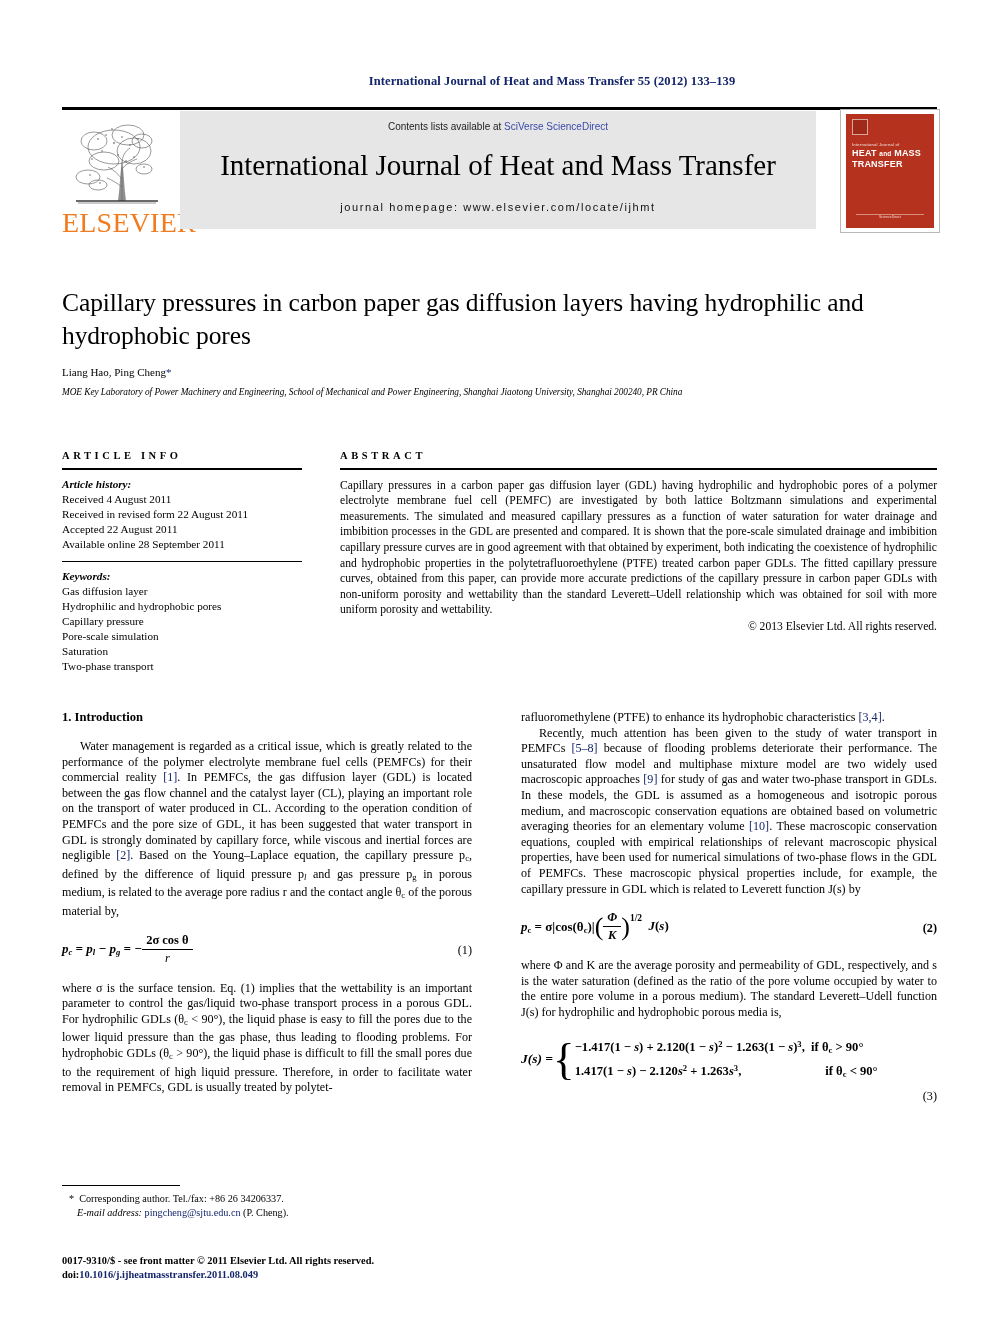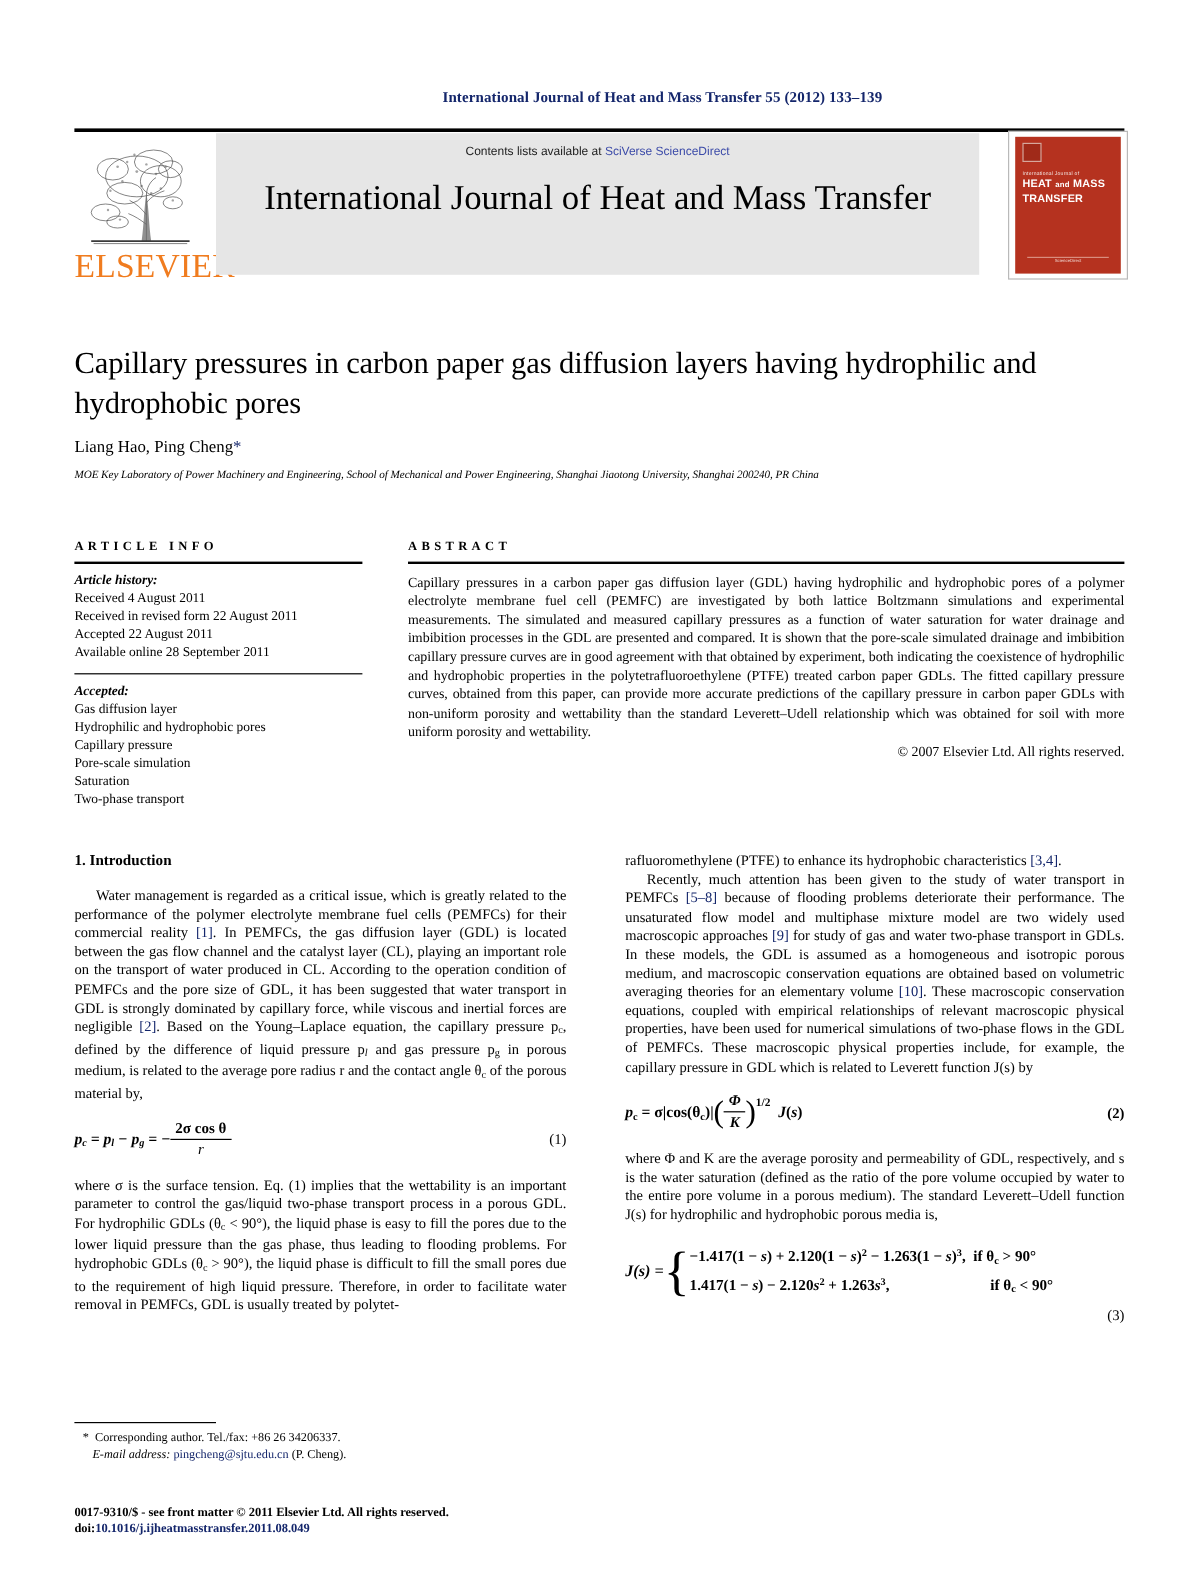--- a/index.html
+++ b/index.html
@@ -184,21 +184,21 @@
     font-size: 25.5px;
     line-height: 33px;
     color: #000;
     margin: 0;
     font-weight: normal;
     letter-spacing: -0.1px;
   }
   .authors {
     margin-top: 14px;
     font-family: "Liberation Serif", serif;
-    font-size: 14px;
+    font-size: 11px;
     color: #000;
   }
   .authors .star { color: #14266b; }
   .affiliation {
     margin-top: 9px;
     font-family: "Liberation Serif", serif;
     font-style: italic;
     font-size: 9.3px;
     color: #000;
     letter-spacing: -0.05px;
@@ -455,20 +455,21 @@
         </svg>
       </div>
       <div class="elsevier-word">ELSEVIER</div>
     </div>
 
     <div class="journal-band">
       <div class="contents-line">
         <span>Contents lists available at </span><span class="sd-link">SciVerse ScienceDirect</span>
       </div>
       <div class="journal-title-big">International Journal of Heat and Mass Transfer</div>
+      <div class="homepage-line">journal homepage: www.elsevier.com/locate/ijhmt</div>
     </div>
 
     <div class="cover-thumb">
       <div class="cover-inner">
         <div class="cover-elsev"></div>
         <div class="cover-smalltxt">International Journal of</div>
         <div class="cover-bigtxt">
           <span>HEAT</span>
           <span class="small-and">and</span>
           <span>MASS</span><br>
@@ -494,35 +495,35 @@
     <div class="hr-thick"></div>
     <div class="info-body">
       <span class="it">Article history:</span><br>
       <span>Received 4 August 2011</span><br>
       <span>Received in revised form 22 August 2011</span><br>
       <span>Accepted 22 August 2011</span><br>
       <span>Available online 28 September 2011</span>
     </div>
     <div class="hr-thin"></div>
     <div class="info-body">
-      <span class="it">Accepted:</span><br>
+      <span class="it">Keywords:</span><br>
       <span>Gas diffusion layer</span><br>
       <span>Hydrophilic and hydrophobic pores</span><br>
       <span>Capillary pressure</span><br>
       <span>Pore-scale simulation</span><br>
       <span>Saturation</span><br>
       <span>Two-phase transport</span>
     </div>
   </div>
 
   <div class="abs-col">
     <div class="sec-head">ABSTRACT</div>
     <div class="hr-thick"></div>
     <div class="abs-body">Capillary pressures in a carbon paper gas diffusion layer (GDL) having hydrophilic and hydrophobic pores of a polymer electrolyte membrane fuel cell (PEMFC) are investigated by both lattice Boltzmann simulations and experimental measurements. The simulated and measured capillary pressures as a function of water saturation for water drainage and imbibition processes in the GDL are presented and compared. It is shown that the pore-scale simulated drainage and imbibition capillary pressure curves are in good agreement with that obtained by experiment, both indicating the coexistence of hydrophilic and hydrophobic properties in the polytetrafluoroethylene (PTFE) treated carbon paper GDLs. The fitted capillary pressure curves, obtained from this paper, can provide more accurate predictions of the capillary pressure in carbon paper GDLs with non-uniform porosity and wettability than the standard Leverett–Udell relationship which was obtained for soil with more uniform porosity and wettability.</div>
-    <div class="copyright">© 2007 Elsevier Ltd. All rights reserved.</div>
+    <div class="copyright">© 2013 Elsevier Ltd. All rights reserved.</div>
   </div>
 
   <div class="body-left">
     <h2 class="sub">1. Introduction</h2>
 
     <p class="txt indent"><span>Water management is regarded as a critical issue, which is greatly related to the performance of the polymer electrolyte membrane fuel cells (PEMFCs) for their commercial reality </span><span class="ref">[1]</span><span>. In PEMFCs, the gas diffusion layer (GDL) is located between the gas flow channel and the catalyst layer (CL), playing an important role on the transport of water produced in CL. According to the operation condition of PEMFCs and the pore size of GDL, it has been suggested that water transport in GDL is strongly dominated by capillary force, while viscous and inertial forces are negligible </span><span class="ref">[2]</span><span>. Based on the Young–Laplace equation, the capillary pressure p</span><span class="sub-s">c</span><span>, defined by the difference of liquid pressure p</span><span class="sub-s"><i>l</i></span><span> and gas pressure p</span><span class="sub-s">g</span><span> in porous medium, is related to the average pore radius r and the contact angle θ</span><span class="sub-s">c</span><span> of the porous material by,</span></p>
 
     <div class="eqline">
       <span class="bi">p<span class="sub-s">c</span> = p<span class="sub-s">l</span> − p<span class="sub-s">g</span> = −</span><span class="frac"><span class="num">2σ cos θ</span><span class="den">r</span></span>
       <span class="eqno">(1)</span>

